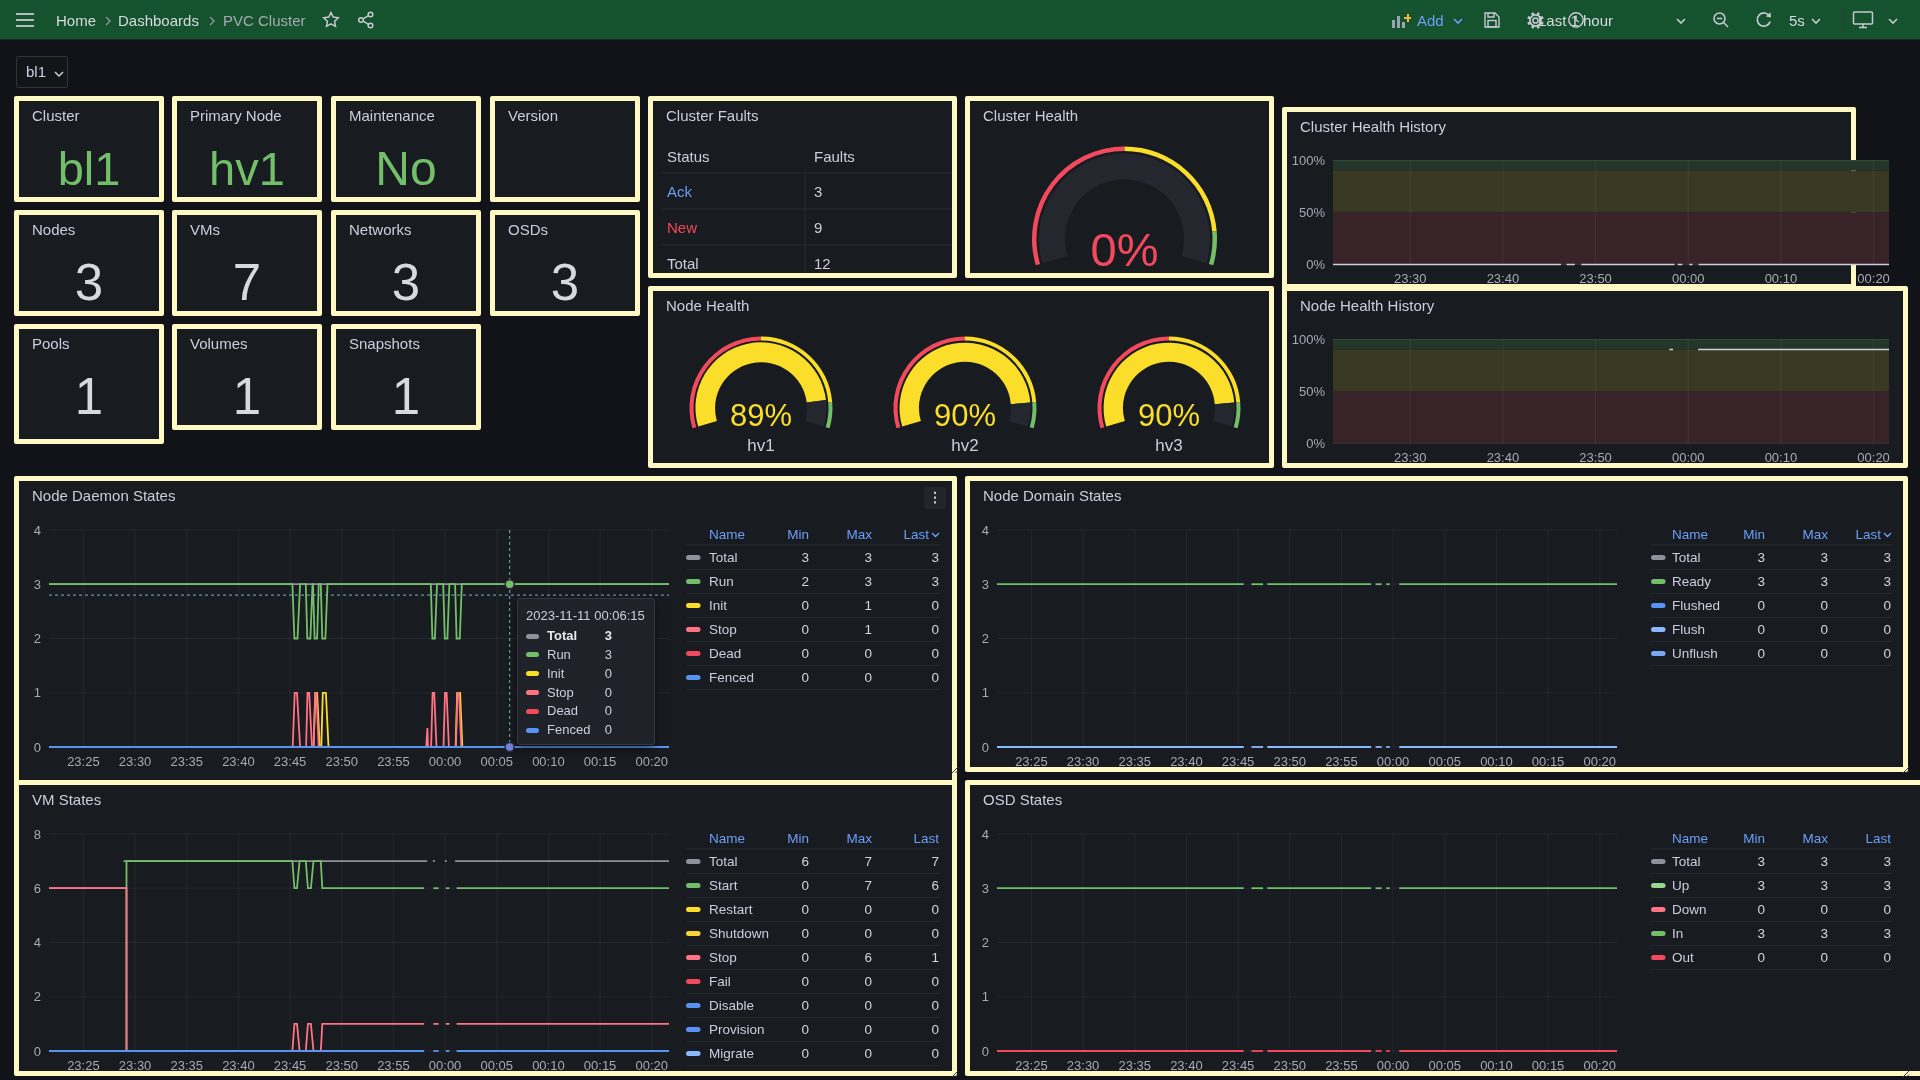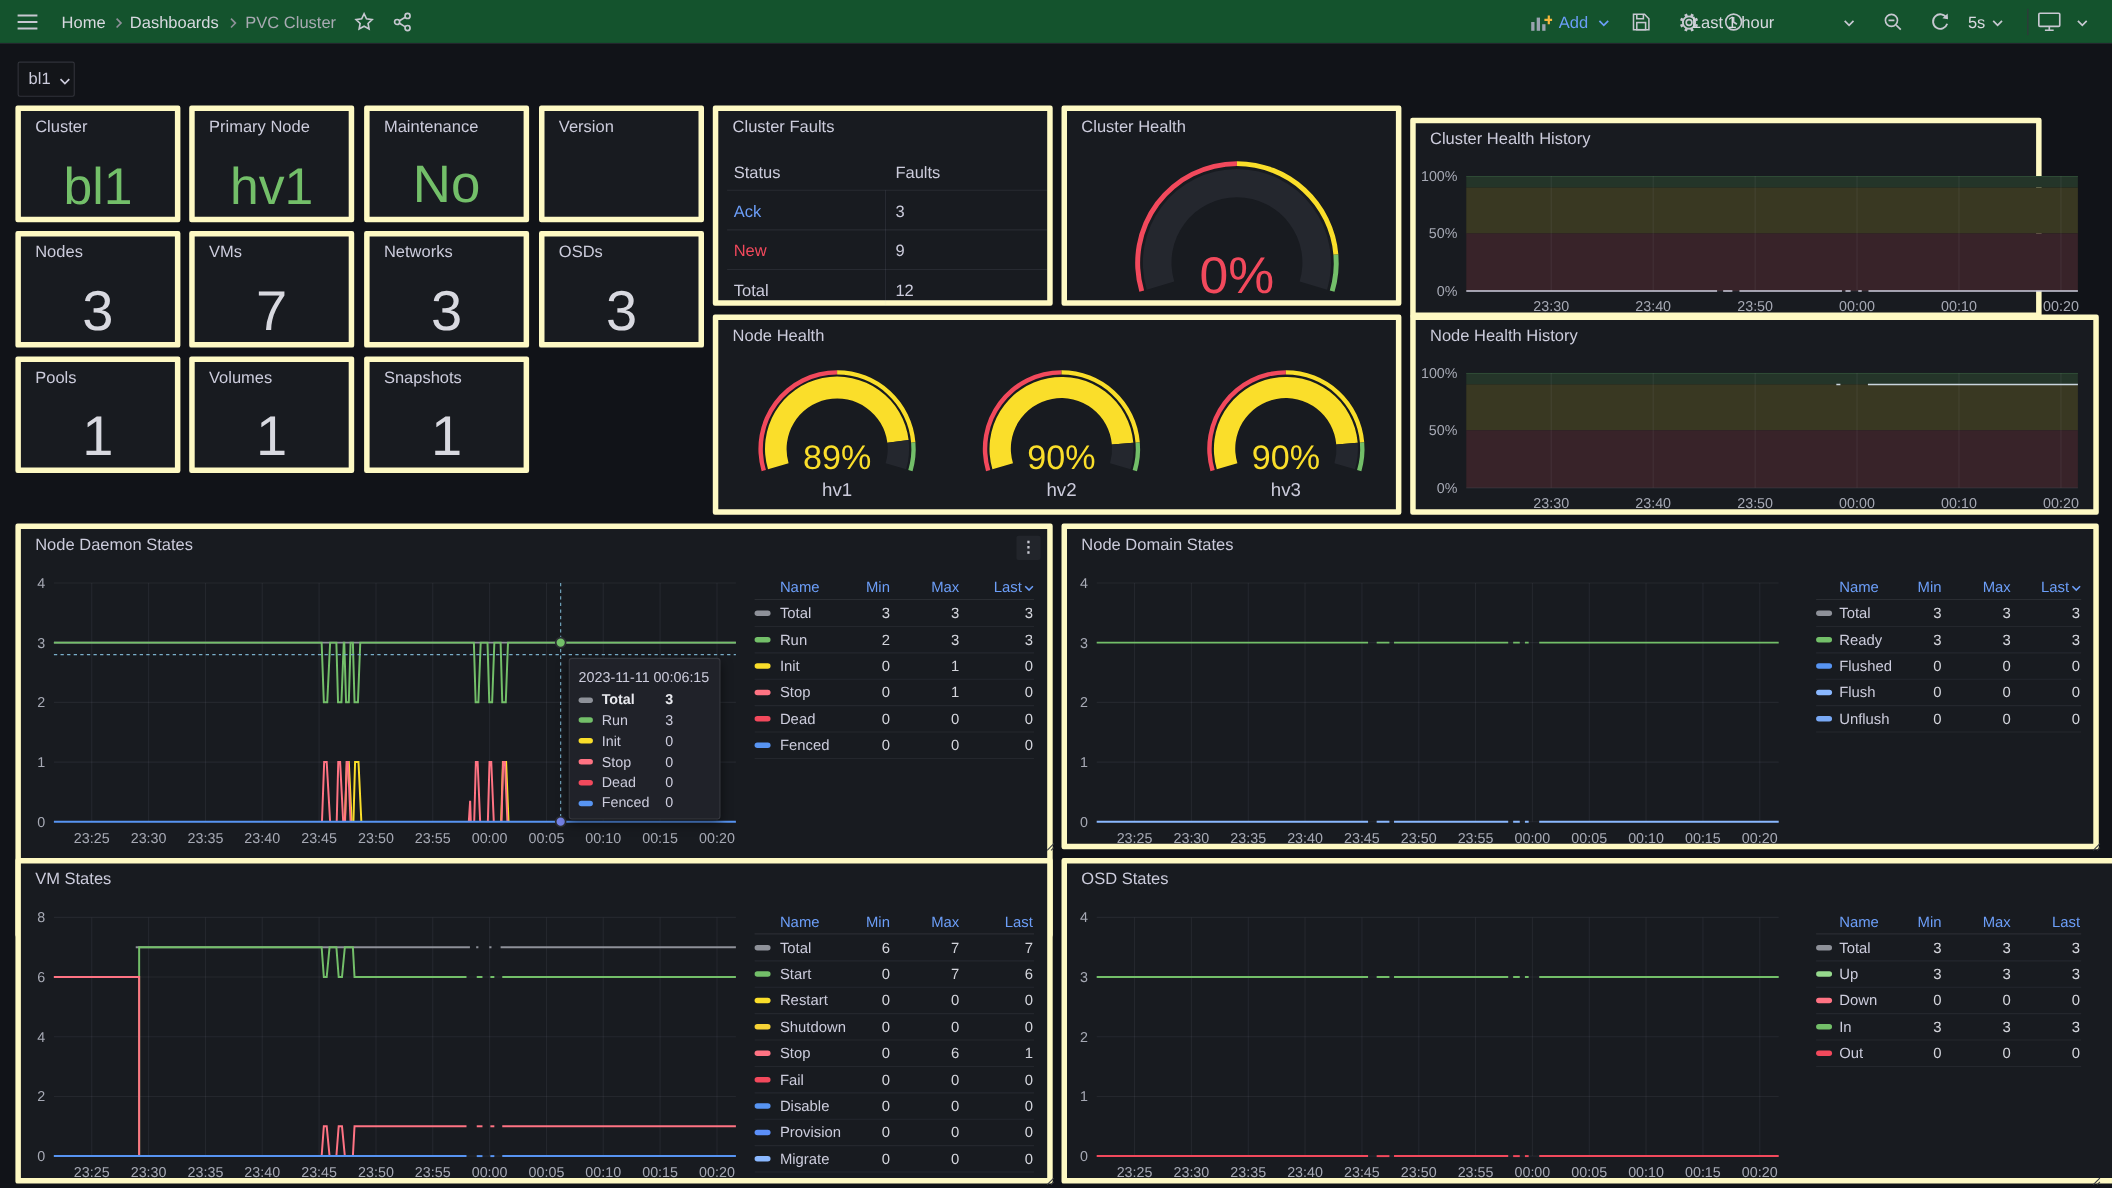--- a/index.html
+++ b/index.html
@@ -134,21 +134,21 @@
     <div class="abs" style="left:0;top:34px;width:100%;height:66px;display:flex;align-items:center;justify-content:center;color:#d8d9e0;font-size:51px;font-weight:500">7</div>
   </div>
 <div class="panel" style="left:331px;top:210px;width:150px;height:106px">
     <div class="ptitle">Networks</div>
     <div class="abs" style="left:0;top:34px;width:100%;height:66px;display:flex;align-items:center;justify-content:center;color:#d8d9e0;font-size:51px;font-weight:500">3</div>
   </div>
 <div class="panel" style="left:490px;top:210px;width:150px;height:106px">
     <div class="ptitle">OSDs</div>
     <div class="abs" style="left:0;top:34px;width:100%;height:66px;display:flex;align-items:center;justify-content:center;color:#d8d9e0;font-size:51px;font-weight:500">3</div>
   </div>
-<div class="panel" style="left:14px;top:324px;width:150px;height:106px">
+<div class="panel" style="left:14px;top:324px;width:150px;height:120px">
     <div class="ptitle">Pools</div>
     <div class="abs" style="left:0;top:34px;width:100%;height:66px;display:flex;align-items:center;justify-content:center;color:#d8d9e0;font-size:51px;font-weight:500">1</div>
   </div>
 <div class="panel" style="left:172px;top:324px;width:150px;height:106px">
     <div class="ptitle">Volumes</div>
     <div class="abs" style="left:0;top:34px;width:100%;height:66px;display:flex;align-items:center;justify-content:center;color:#d8d9e0;font-size:51px;font-weight:500">1</div>
   </div>
 <div class="panel" style="left:331px;top:324px;width:150px;height:106px">
     <div class="ptitle">Snapshots</div>
     <div class="abs" style="left:0;top:34px;width:100%;height:66px;display:flex;align-items:center;justify-content:center;color:#d8d9e0;font-size:51px;font-weight:500">1</div>

